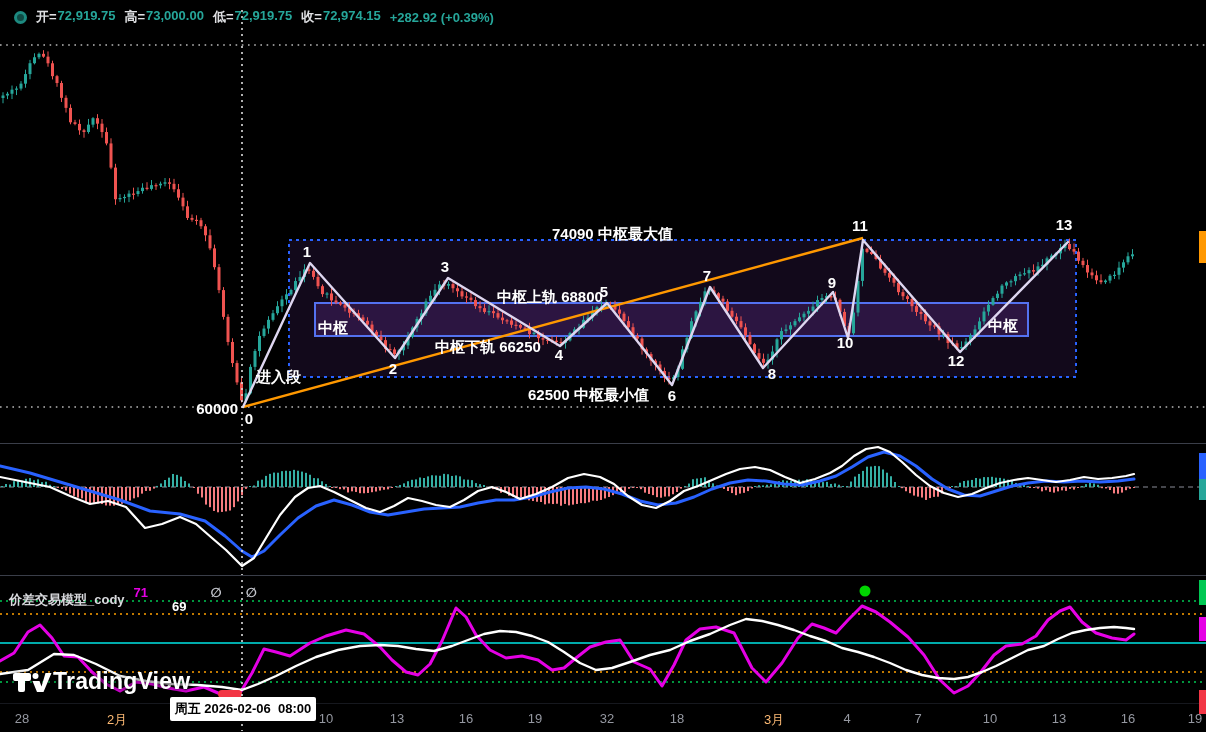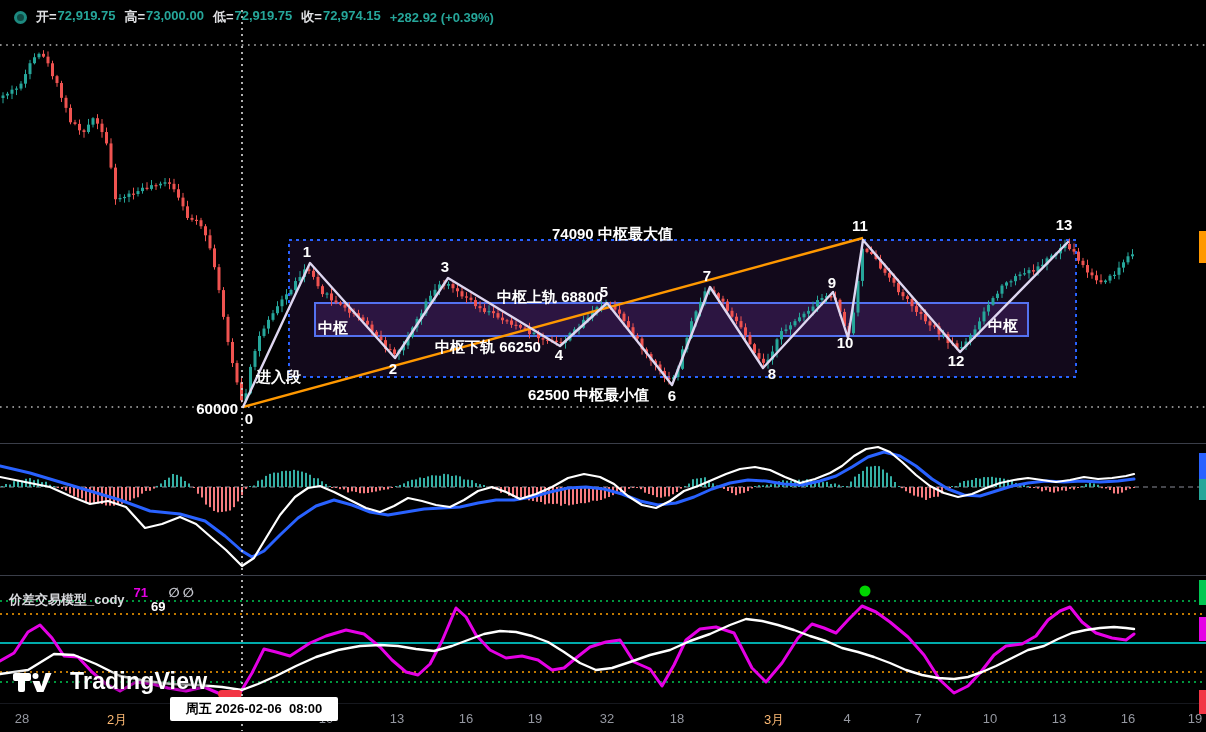--- a/index.html
+++ b/index.html
@@ -12,27 +12,27 @@
   .series-dot{width:13px;height:13px;border-radius:50%;background:#0f4a44;border:3px solid #1d8a80;box-sizing:border-box;}
   .leg-item{display:flex;gap:1px;}
   .leg-k{color:#dfe0e3;}
   .leg-v{color:#26a69a;}
   .leg-change{color:#26a69a;}
   .panel-title{position:absolute;display:flex;gap:9px;align-items:center;font-size:13px;
                font-weight:700;color:#d8d9dd;white-space:nowrap;}
   .pt-val{font-weight:700;}
   .separator{position:absolute;left:0;width:1206px;height:1px;background:#3a3e49;}
   .price-tab{position:absolute;left:1199px;width:7px;}
-  .tv-logo{position:absolute;left:12px;top:668px;display:flex;align-items:center;gap:18px;
+  .tv-logo{position:absolute;left:12px;top:668px;display:flex;align-items:center;gap:1px;
            color:#fff;font-size:23px;font-weight:700;letter-spacing:.2px;
            filter:drop-shadow(0 1px 2px rgba(0,0,0,.9));}
   .time-axis{position:absolute;left:0;top:703px;width:1206px;height:29px;}
   .time-label{position:absolute;top:8px;transform:translateX(-50%);font-size:13px;color:#9598a1;}
   .time-label.month{color:#fdba74;}
-  .tooltip{position:absolute;left:170px;top:697px;width:168px;height:24px;background:#fff;color:#000;
+  .tooltip{position:absolute;left:170px;top:697px;width:146px;height:24px;background:#fff;color:#000;
            border-radius:2px;font-size:13px;font-weight:700;display:flex;align-items:center;
            justify-content:center;white-space:pre;}
 </style>
 </head>
 <body>
 <div id="app">
 
 <svg id="chart-svg" width="1206" height="732">
       <g>
         <rect x="289" y="240" width="787" height="137" fill="rgba(111,53,165,0.16)"></rect>
@@ -910,21 +910,21 @@
     <span class="leg-change">+282.92 (+0.39%)</span>
   </div>
 
   <div class="separator" style="top:443px"></div>
   <div class="separator" style="top:575px"></div>
   <div class="separator" style="top:703px;background:#16181e"></div>
 
 
   <div class="panel-title" style="left:9px;top:585px;">
     <span>价差交易模型_cody</span>
-    <span id="spread-values" style="display:flex;gap:3px;">
+    <span id="spread-values" style="display:flex;gap:24px;">
           <span class="pt-val" style="color: rgb(229, 0, 229);">71</span>
           <span class="pt-val" style="color: rgb(255, 255, 255); margin-top: 14px;">69</span>
           <span class="pt-val" style="color: rgb(195, 197, 204);">∅</span>
           <span class="pt-val" style="color: rgb(195, 197, 204);">∅</span>
         </span>
   </div>
 
   <div id="price-tabs">
         <div class="price-tab" style="top: 231px; height: 32px; background: rgb(255, 152, 0);"></div>
         <div class="price-tab" style="top: 453px; height: 26px; background: rgb(41, 98, 255);"></div>

